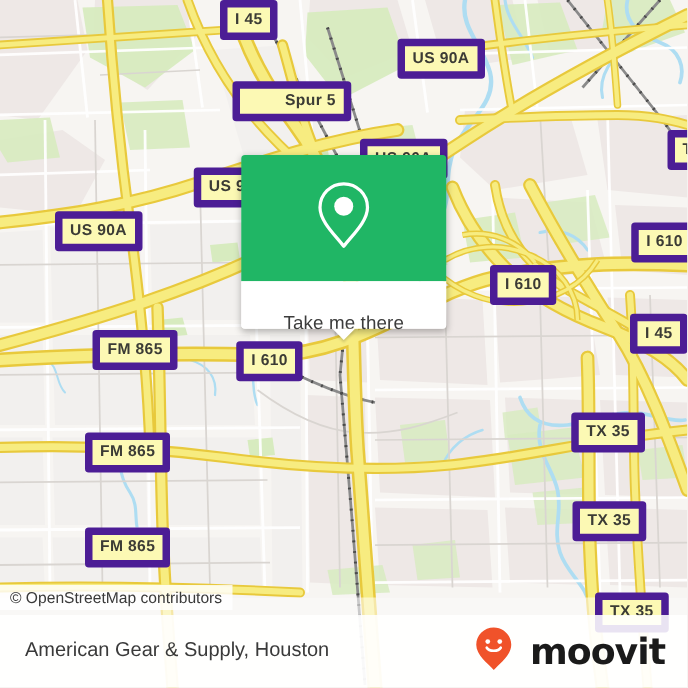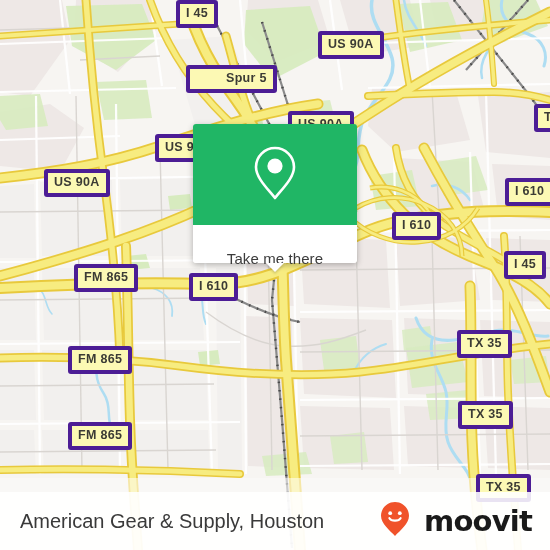--- a/index.html
+++ b/index.html
@@ -11,21 +11,21 @@
   #app{position:relative;width:550px;height:550px;overflow:hidden;background:#F6F4F1;}
 
   
   #map{position:absolute;left:0;top:0;width:550px;height:550px;overflow:hidden;background:#F7F5F2;}
   #map svg{position:absolute;left:0;top:0;}
 
   
   .shield{
     position:absolute;
     background:#FCF9B4;
-    border:4px solid #4c1d95;
+    border:6px solid #4c1d95;
     border-radius:3px;
     color:#3B3B35;
     font-size:12.5px;
     font-weight:bold;
     line-height:1;
     padding:3px 6px 4px 6px;
     white-space:nowrap;
     letter-spacing:0.3px;
     box-sizing:border-box;
     font-family:"Liberation Sans", sans-serif;
@@ -86,21 +86,21 @@
   #bottom-bar{
     position:absolute;left:0;bottom:0;
     width:550px;height:58px;
     background:rgba(255,255,255,0.88);
     z-index:50;
     display:flex;align-items:center;
     box-sizing:border-box;
     padding:0 18px 0 20px;
   }
   #place-title{
-    font-size:20px;color:#3A3A3A;
+    font-size:16px;color:#3A3A3A;
     flex:1 1 auto;white-space:nowrap;overflow:hidden;text-overflow:ellipsis;
     font-family:"Liberation Sans", sans-serif;
   }
   #brand{display:flex;align-items:center;gap:14px;flex:0 0 auto;}
   #brand-wordmark{
     font-size:29px;color:#1A1A1A;font-weight:bold;letter-spacing:-0.8px;
     line-height:1;
     font-family:"DejaVu Sans", sans-serif;
   }
 </style>
@@ -380,20 +380,21 @@
           <circle cx="23" cy="22" r="7.6" fill="#FFFFFF"></circle>
         </svg>
       </span>
     </div>
     <div id="callout-bottom">
       <span id="callout-label">Take me there</span>
       <span id="callout-tail"></span>
     </div>
   </div>
 
+  <div id="osm-attribution">© OpenStreetMap contributors</div>
 
   <div id="bottom-bar">
     <div id="place-title">American Gear &amp; Supply, Houston</div>
     <div id="brand">
       <span>
         <svg width="30" height="36" viewBox="0 0 30 36" aria-hidden="true">
           <path d="M15 1 C7.3 1 1 7.2 1 14.8 C1 23 10 29.5 15 35 C20 29.5 29 23 29 14.8 C29 7.2 22.7 1 15 1 Z" fill="#F0522A"></path>
           <circle cx="10.2" cy="12.2" r="1.9" fill="#FFFFFF"></circle>
           <circle cx="19.8" cy="12.2" r="1.9" fill="#FFFFFF"></circle>
           <path d="M9.4 17.2 C11.2 20.4, 18.8 20.4, 20.6 17.2" stroke="#FFFFFF" stroke-width="2.1" fill="none" stroke-linecap="round"></path>

